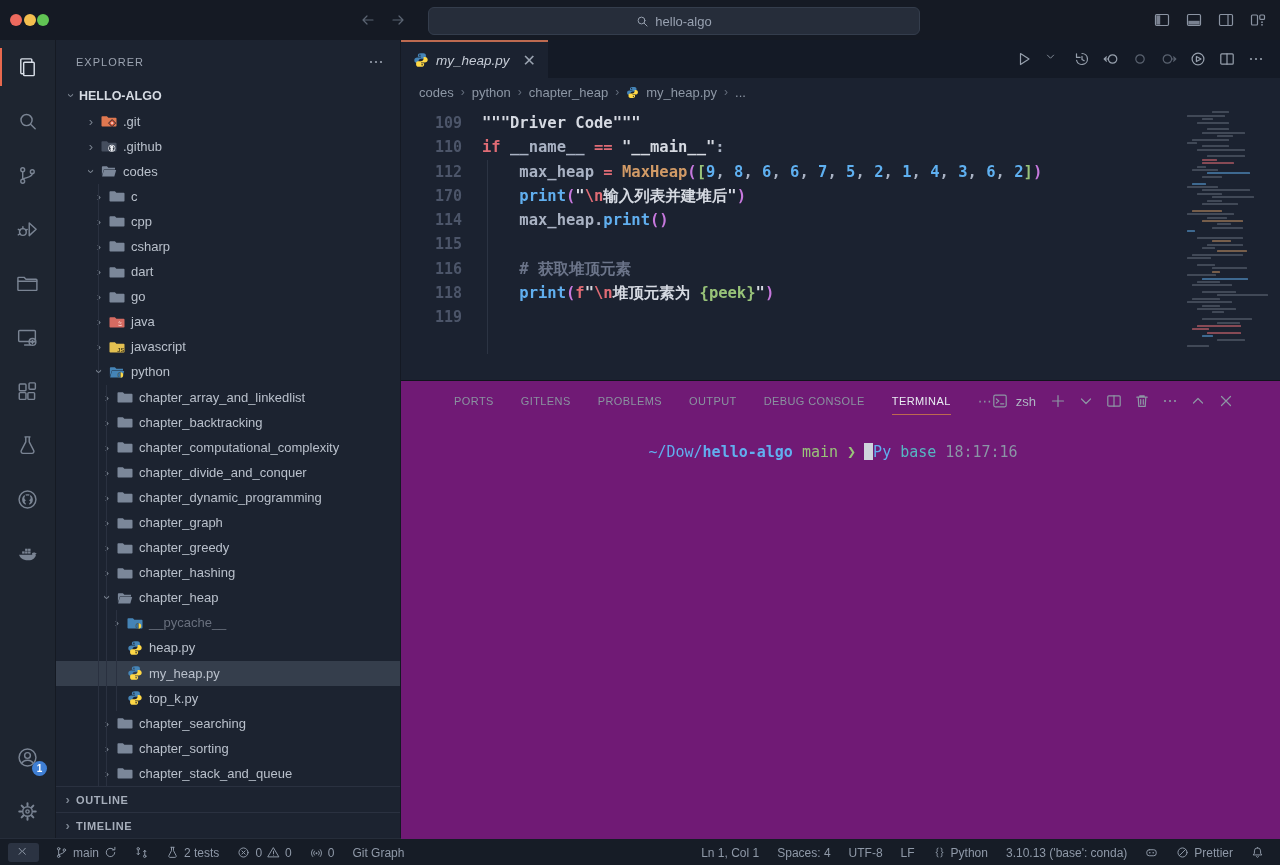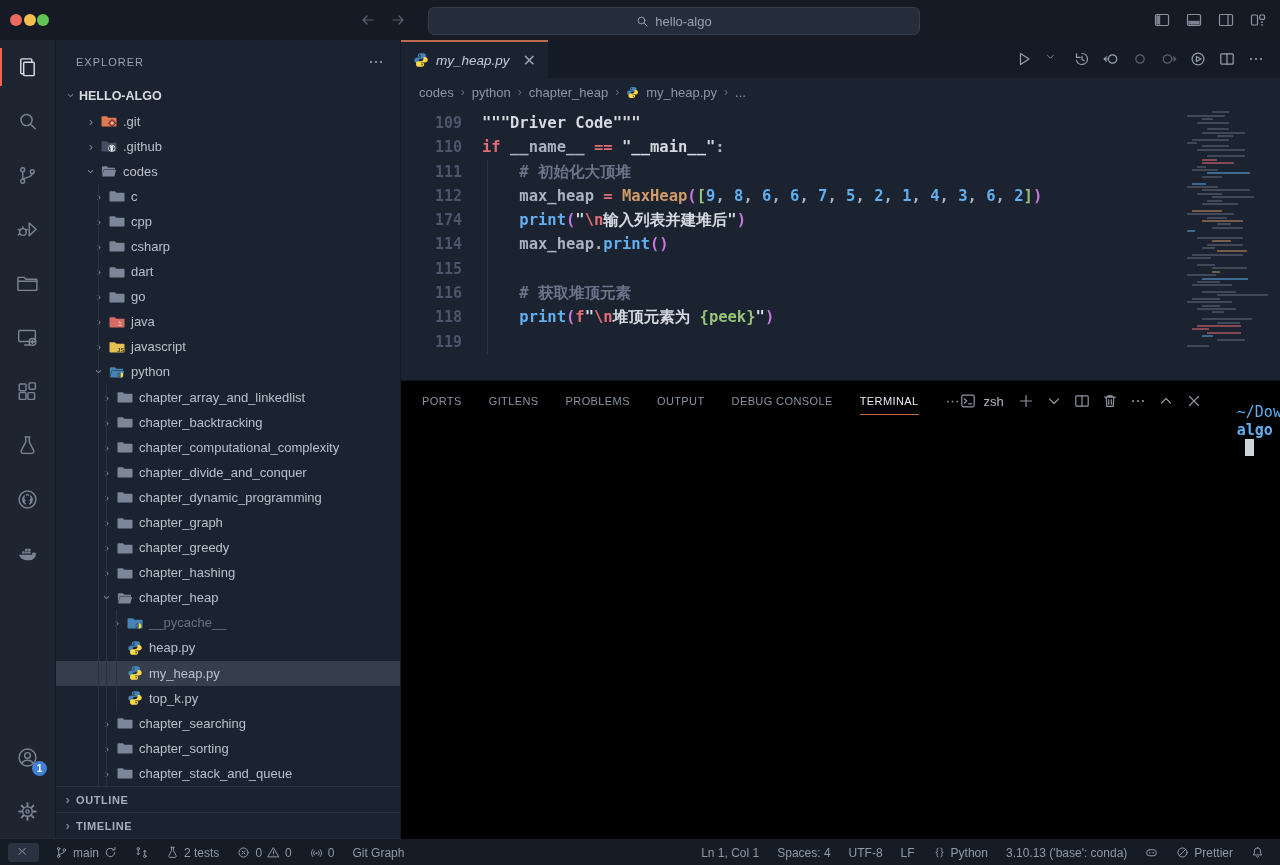--- a/index.html
+++ b/index.html
@@ -59,21 +59,21 @@
   .ln-num{width:61px;text-align:right;color:#4c5569;flex:none;font-size:15px;}
   .ln-code{margin-left:20px;white-space:pre;}
   #indent-guide{position:absolute;left:86px;top:53.6px;height:194.4px;width:1px;background:#2c3443;}
   .tk-kw{color:var(--c-kw);} .tk-str{color:var(--c-str);} .tk-var{color:var(--c-var);}
   .tk-fn{color:var(--c-fn);} .tk-cls{color:var(--c-cls);} .tk-num{color:var(--c-num);}
   .tk-com{color:var(--c-com);} .tk-br1{color:var(--c-br1);} .tk-br2{color:var(--c-br2);}
   .tk-esc{color:var(--c-esc);} .tk-int{color:var(--c-int);} .tk-pl{color:var(--c-var);}
   #minimap{position:absolute;right:14px;top:4px;width:64px;height:238px;}
   .mm-line{border-radius:.5px;}
   
-  #panel{height:458px;flex:none;background:#000000;border-top:1px solid #10141c;display:flex;flex-direction:row;}
+  #panel{height:458px;flex:none;background:#701a75;border-top:1px solid #10141c;display:flex;flex-direction:column;align-items:center;}
   #panel-header{height:40px;display:flex;align-items:center;padding:0 14px 0 21px;flex:none;}
   #panel-tabs{display:flex;gap:27px;height:100%;align-items:center;}
   .ptab{font-size:11px;letter-spacing:.4px;color:#8a93a0;height:100%;display:flex;align-items:center;position:relative;}
   .ptab.active{color:#e8ecf2;}
   .ptab.active::after{content:"";position:absolute;left:0;right:0;bottom:6px;height:1.5px;background:var(--accent);}
   .ptab.more{font-size:14px;letter-spacing:0;}
   #panel-actions{margin-left:auto;display:flex;align-items:center;gap:12px;color:#8d96a4;font-size:13px;}
   #panel-actions .shell-label{margin:0 2px 0 -4px;color:#aeb6c3;}
   #terminal{padding:22px 36px 0 21px;font-family:"DejaVu Sans Mono",monospace;font-size:15px;}
   .term-line{display:flex;justify-content:space-between;align-items:center;}
@@ -667,29 +667,25 @@
         <div id="code-lines">
             <div class="ln-row">
               <span class="ln-num">109</span>
               <span class="ln-code"><span class="tk-str">"""Driver Code"""</span></span>
             </div>
             <div class="ln-row">
               <span class="ln-num">110</span>
               <span class="ln-code"><span class="tk-kw">if</span><span class="tk-pl"> </span><span class="tk-var">__name__</span><span class="tk-pl"> </span><span class="tk-kw">==</span><span class="tk-pl"> </span><span class="tk-str">"__main__"</span><span class="tk-pl">:</span></span>
             </div>
             <div class="ln-row">
-              <span class="ln-num">111</span>
-              <span class="ln-code"><span class="tk-pl">    </span><span class="tk-com"># 初始化大顶堆</span></span>
-            </div>
-            <div class="ln-row">
               <span class="ln-num">112</span>
               <span class="ln-code"><span class="tk-pl">    </span><span class="tk-var">max_heap</span><span class="tk-pl"> </span><span class="tk-kw">=</span><span class="tk-pl"> </span><span class="tk-cls">MaxHeap</span><span class="tk-br1">(</span><span class="tk-br2">[</span><span class="tk-num">9</span><span class="tk-pl">, </span><span class="tk-num">8</span><span class="tk-pl">, </span><span class="tk-num">6</span><span class="tk-pl">, </span><span class="tk-num">6</span><span class="tk-pl">, </span><span class="tk-num">7</span><span class="tk-pl">, </span><span class="tk-num">5</span><span class="tk-pl">, </span><span class="tk-num">2</span><span class="tk-pl">, </span><span class="tk-num">1</span><span class="tk-pl">, </span><span class="tk-num">4</span><span class="tk-pl">, </span><span class="tk-num">3</span><span class="tk-pl">, </span><span class="tk-num">6</span><span class="tk-pl">, </span><span class="tk-num">2</span><span class="tk-br2">]</span><span class="tk-br1">)</span></span>
             </div>
             <div class="ln-row">
-              <span class="ln-num">174</span>
+              <span class="ln-num">170</span>
               <span class="ln-code"><span class="tk-pl">    </span><span class="tk-fn">print</span><span class="tk-br1">(</span><span class="tk-str">"</span><span class="tk-esc">\n</span><span class="tk-str">输入列表并建堆后"</span><span class="tk-br1">)</span></span>
             </div>
             <div class="ln-row">
               <span class="ln-num">114</span>
               <span class="ln-code"><span class="tk-pl">    </span><span class="tk-var">max_heap</span><span class="tk-pl">.</span><span class="tk-fn">print</span><span class="tk-br1">()</span></span>
             </div>
             <div class="ln-row">
               <span class="ln-num">115</span>
               <span class="ln-code"></span>
             </div>

